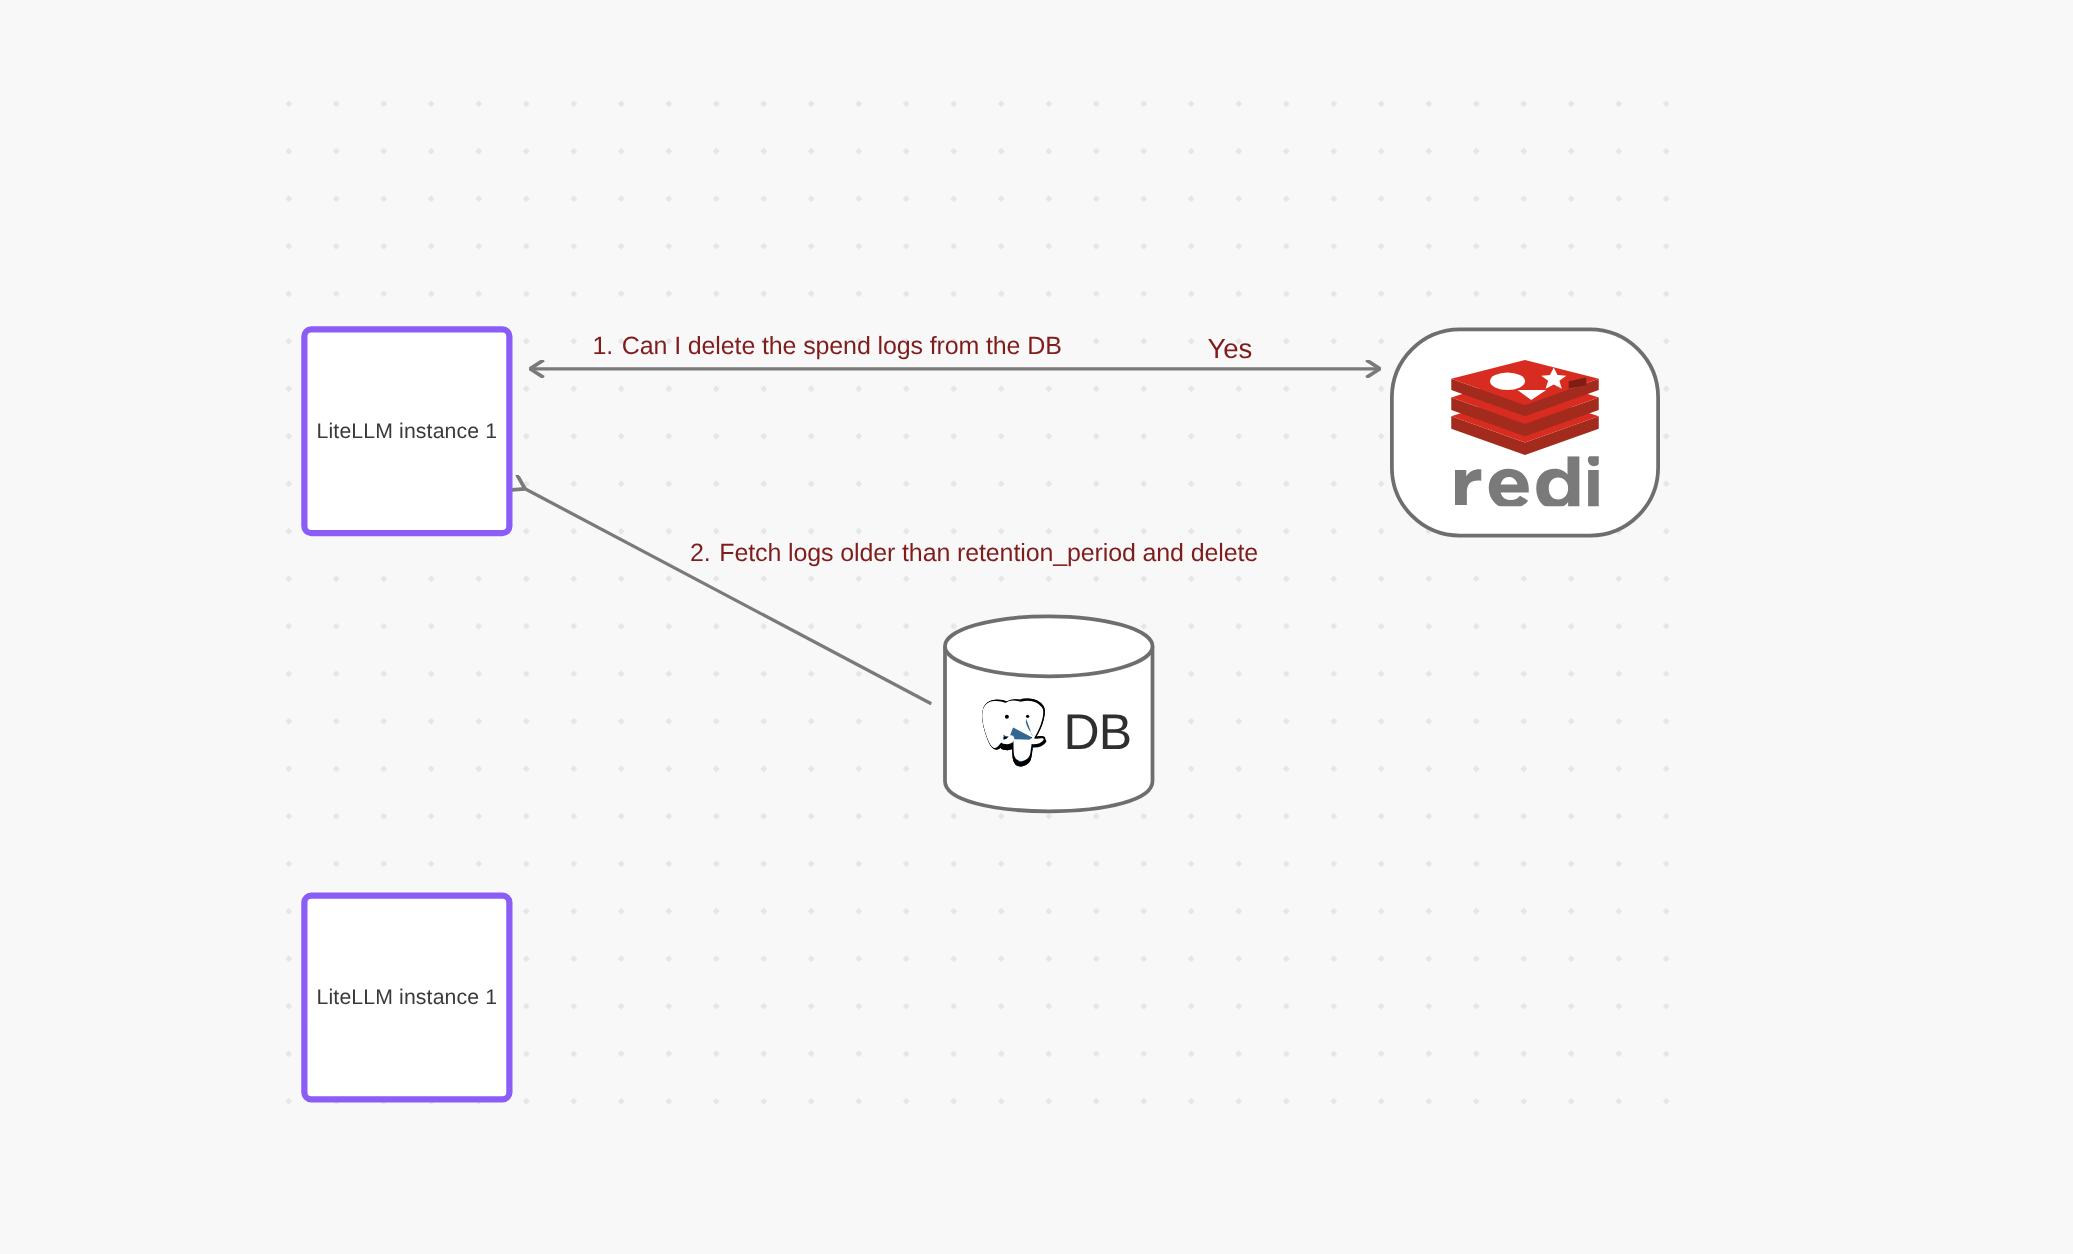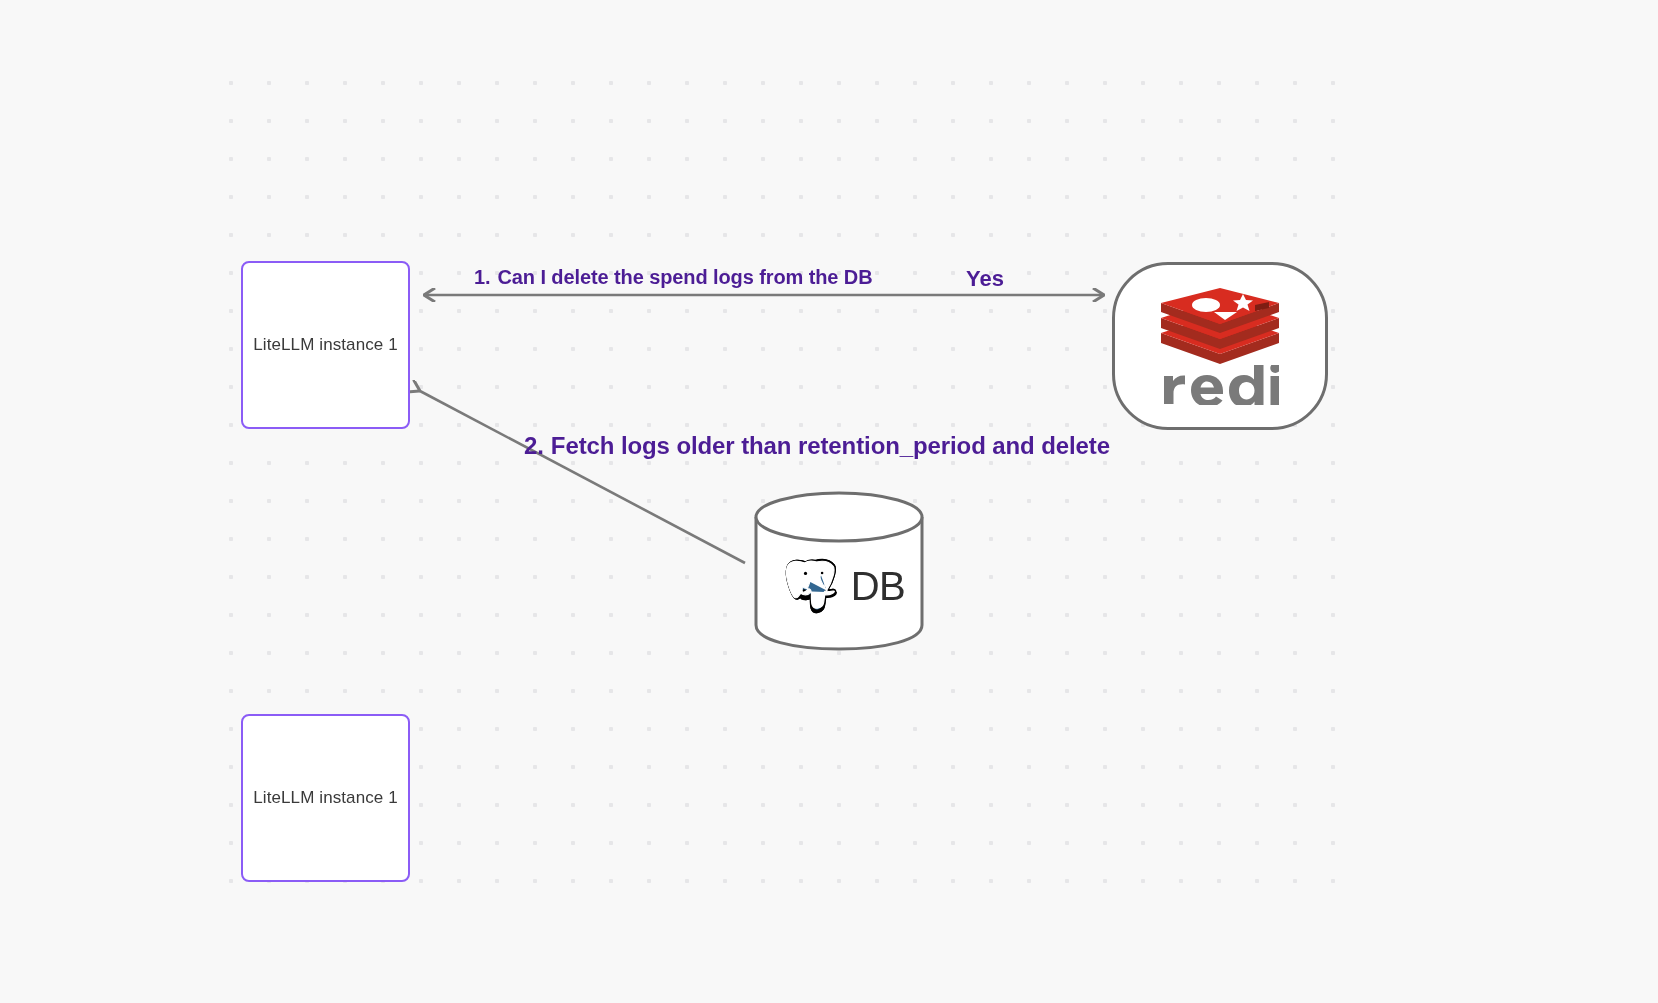--- a/index.html
+++ b/index.html
@@ -29,21 +29,21 @@
     background-image: radial-gradient(#e6e6e8 2.1px, rgba(0,0,0,0) 2.2px);
     background-size: 38px 38px;
     background-position: 12px 12px;
     pointer-events: none;
   }
   
   .node-box {
     position: absolute;
     box-sizing: border-box;
     background: #ffffff;
-    border: 2px solid #8b5cf6;
+    border: 5px solid #8b5cf6;
     border-radius: 8px;
     display: flex;
     align-items: center;
     justify-content: center;
   }
   .node-box .node-label {
     font-size: 17px;
     color: #3a3a3a;
     font-family: "Liberation Sans", sans-serif;
     letter-spacing: 0.1px;
@@ -111,39 +111,39 @@
     position: absolute;
     left: 0; top: 0;
     width: 1658px;
     height: 1003px;
     pointer-events: none;
   }
   
   .edge-label {
     position: absolute;
     font-family: "Liberation Sans", sans-serif;
-    font-weight: bold;
-    color: #4c1d95;
+    font-weight: normal;
+    color: #7f1d1d;
     white-space: nowrap;
   }
   #label-step-1 {
     left: 474px;
     top: 266px;
     font-size: 20px;
     letter-spacing: -0.1px;
   }
   #label-yes {
     left: 966px;
     top: 266px;
     font-size: 22px;
   }
   #label-step-2 {
-    left: 524px;
+    left: 552px;
     top: 432px;
-    font-size: 24px;
+    font-size: 20px;
     letter-spacing: -0.1px;
   }
   .num-gap { display: inline-block; width: 7px; }
 </style>
 </head>
 <body>
 
 <div id="canvas">
 
   <div id="dot-grid"></div>

